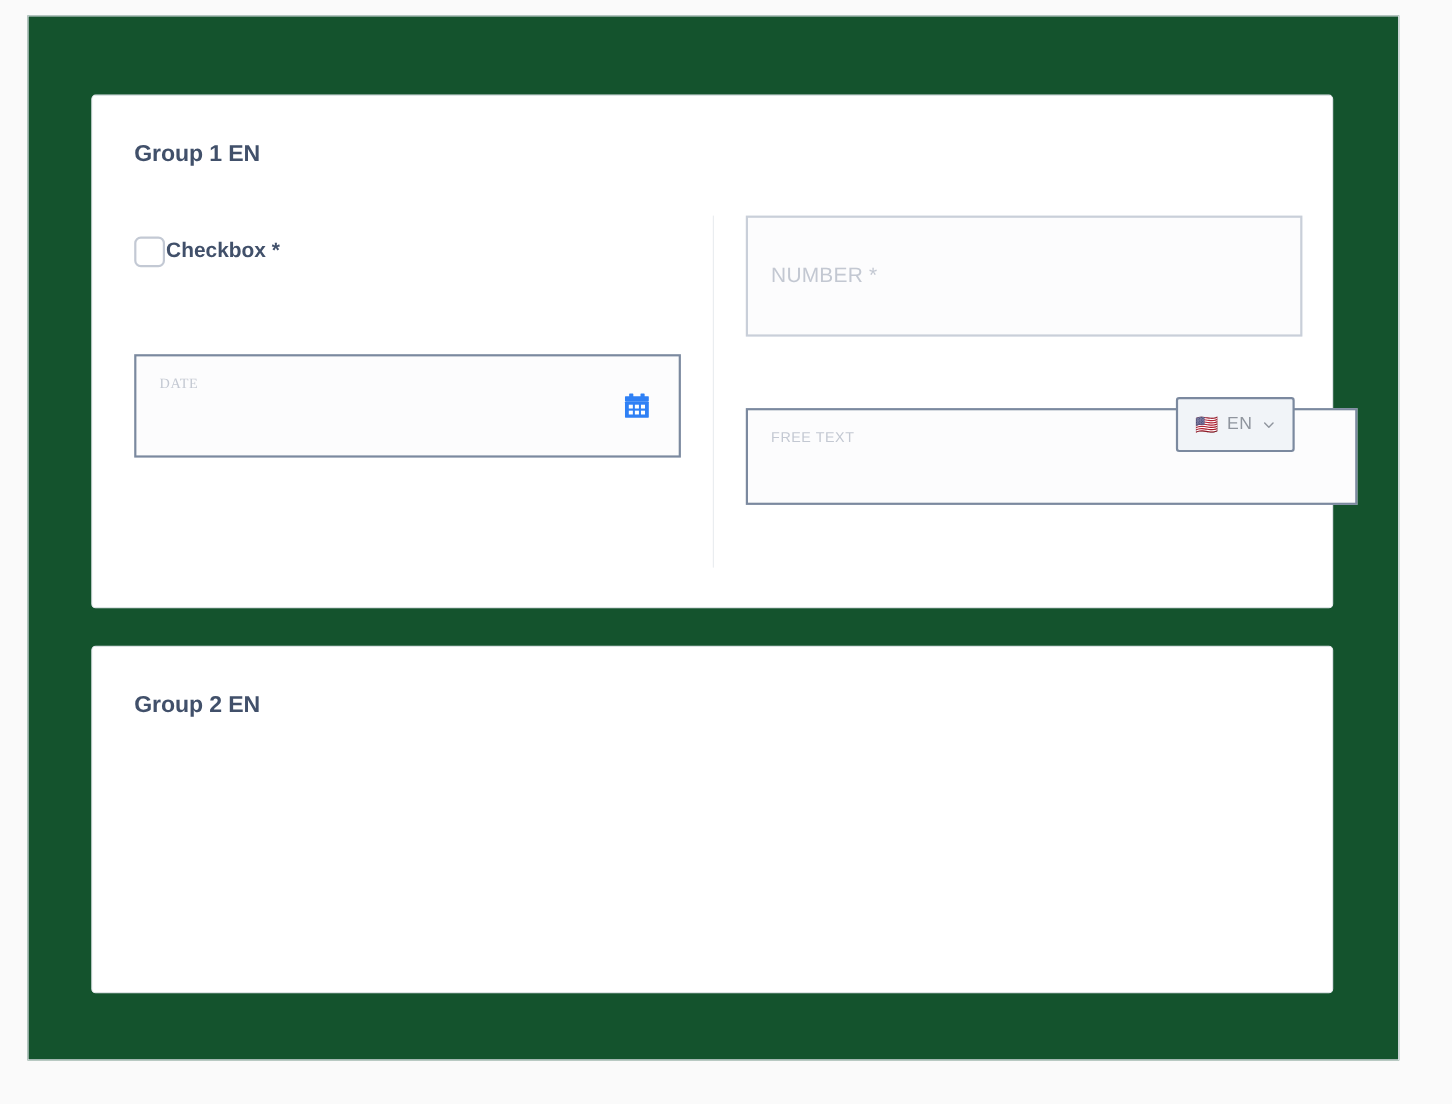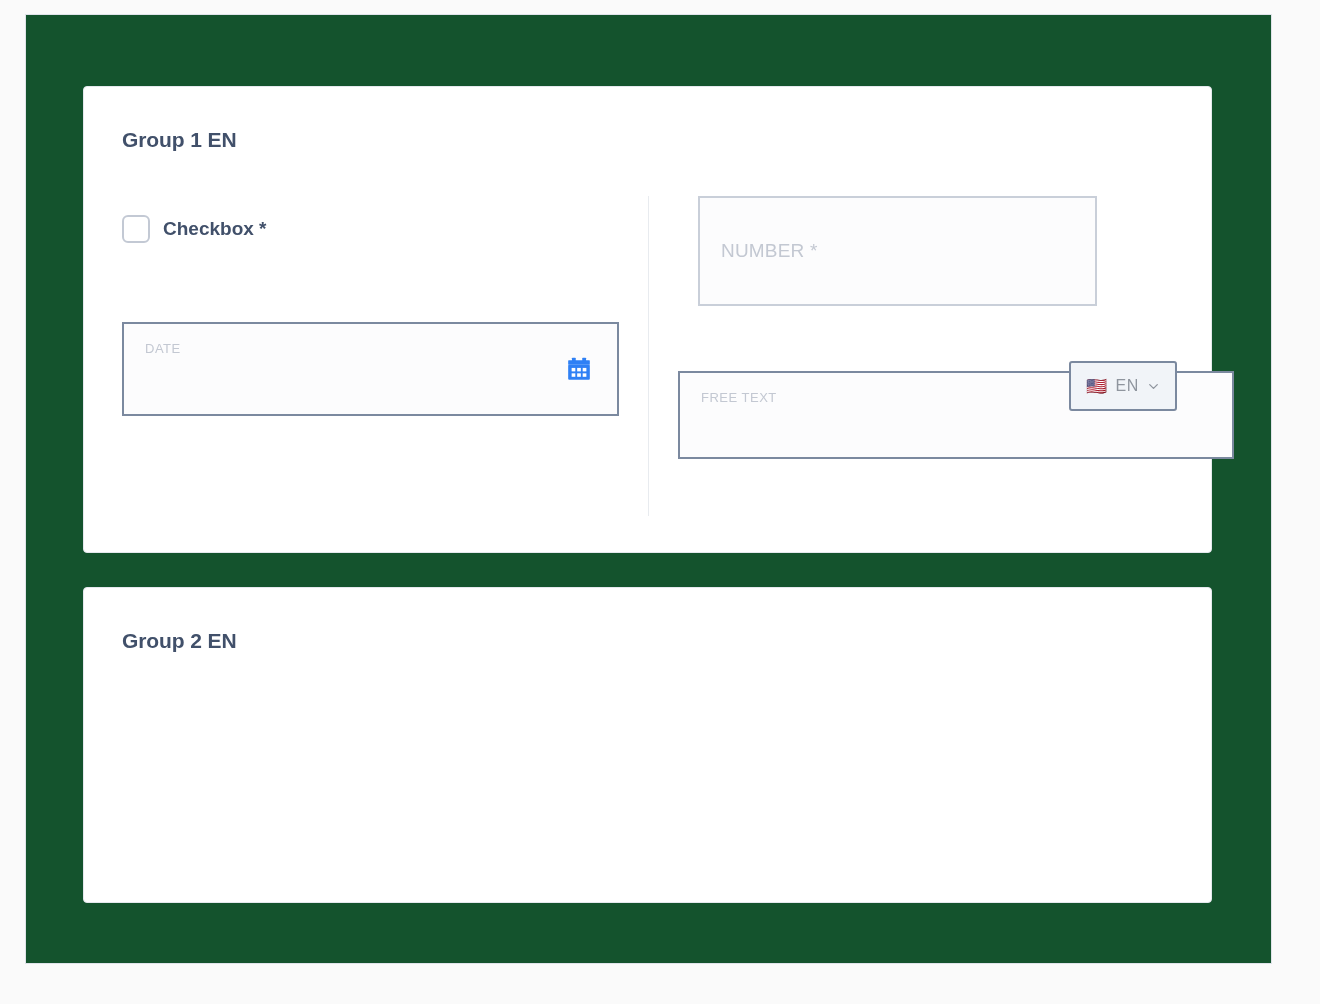--- a/index.html
+++ b/index.html
@@ -95,21 +95,21 @@
   }
   .checkbox-box {
     width: 28px;
     height: 28px;
     border: 2px solid #c3c9d4;
     border-radius: 6px;
     background: #ffffff;
     box-sizing: border-box;
   }
   .checkbox-label {
-    margin-left: 13px;
+    margin-left: 1px;
     font-size: 19px;
     font-weight: bold;
     color: #41506a;
   }
 
   
   .field {
     position: absolute;
     box-sizing: border-box;
     background: #fcfcfd;
@@ -128,22 +128,22 @@
   .field-label-lg {
     position: absolute;
     left: 21px;
     top: 50%;
     transform: translateY(-50%);
     font-size: 19px;
     letter-spacing: 0.2px;
     color: #c3c8d2;
   }
 
-  #date-field      { left: 0px;  top: 126px; width: 497px; height: 94px; }
-  #number-field    { left: 0px;  top: 0px;   width: 399px; height: 110px; margin-left: 20px; }
+  #date-field      { left: 0px;  top: 126px; width: 497px; height: 94px; font-family: Liberation Serif, serif; }
+  #number-field    { left: 0px;  top: 0px;   width: 506px; height: 110px; }
   #free-text-field { left: 0px;  top: 175px; width: 556px; height: 88px; }
 
   .calendar-icon {
     position: absolute;
     right: 25px;
     top: 50%;
     transform: translateY(-50%);
     width: 26px;
     height: 26px;
   }

